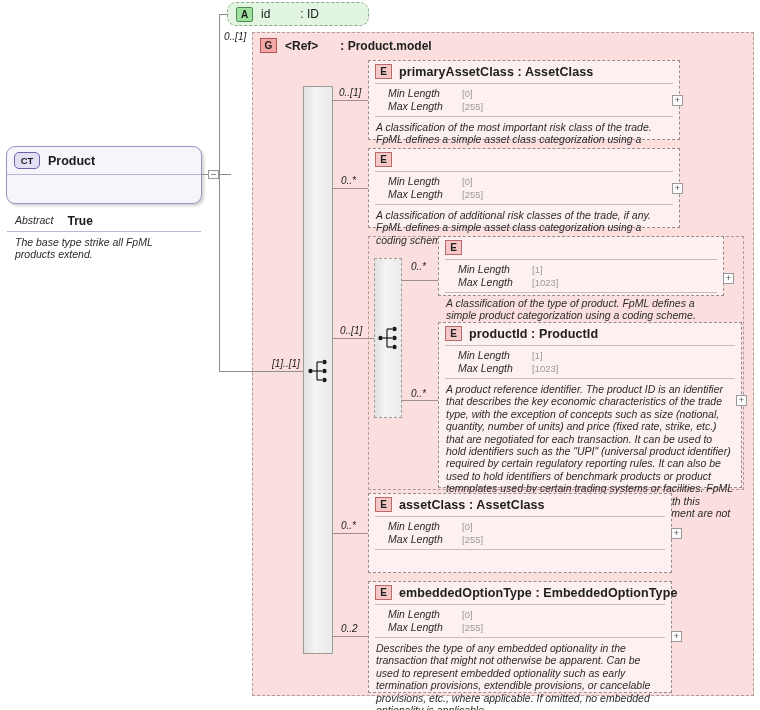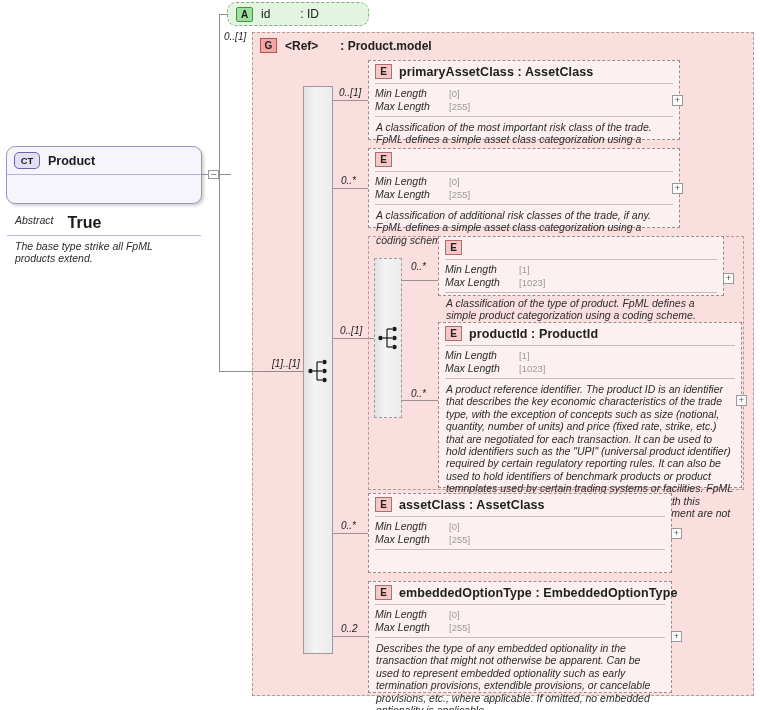--- a/index.html
+++ b/index.html
@@ -33,21 +33,21 @@
     display:flex;align-items:center;
     padding:3px 6px 4px 6px;
     gap:7px;
   }
   .xbox .hdr .name{
     font-size:12.5px;font-weight:bold;color:#202020;
     white-space:nowrap;letter-spacing:.1px;
   }
   .sep{height:1px;background:#c9bcbc;margin:0 6px;}
   .facets{
-    padding:3px 6px 4px 6px;
+    padding:3px 6px 4px 19px;
     display:grid;grid-template-columns:74px auto;
     row-gap:1px;
     font-size:10.5px;
   }
   .facets .fl{font-style:italic;color:#2b2b2b;}
   .facets .fv{color:#9a9a9a;font-size:9.5px;padding-top:1px;}
   .doc{
     padding:4px 7px 5px 7px;
     font-style:italic;font-size:10.5px;line-height:12.4px;color:#2b2b2b;
   }
@@ -97,21 +97,21 @@
   .ctbox .cthdr{
     display:flex;align-items:center;gap:8px;
     padding:5px 8px 5px 7px;
   }
   .ctbox .cttitle{font-size:12.5px;font-weight:bold;color:#1a1a1a;}
   .ctsep{height:1px;background:#b9b4d4;}
   .ctrow{
     display:flex;gap:14px;padding:3px 8px 3px 8px;font-size:10.5px;margin-top:36px;
   }
   .ctrow .k{font-style:italic;color:#2b2b2b;}
-  .ctrow .v{font-weight:bold;font-size:16px;color:#1a1a1a;
+  .ctrow .v{font-weight:bold;font-size:12px;color:#1a1a1a;
             font-family:"Liberation Sans", sans-serif;}
   .ctdoc{padding:4px 8px 5px 8px;font-style:italic;font-size:10.5px;color:#2b2b2b;}
 
   
   .seqbar{
     background:linear-gradient(to right,#e2e2e2 0%,#f4f4f4 40%,#ebebeb 100%);
     border:1px solid #9b9b9b;
     box-sizing:border-box;
   }
   .seqbar.dashed{border:1px dashed #9b9b9b;}

